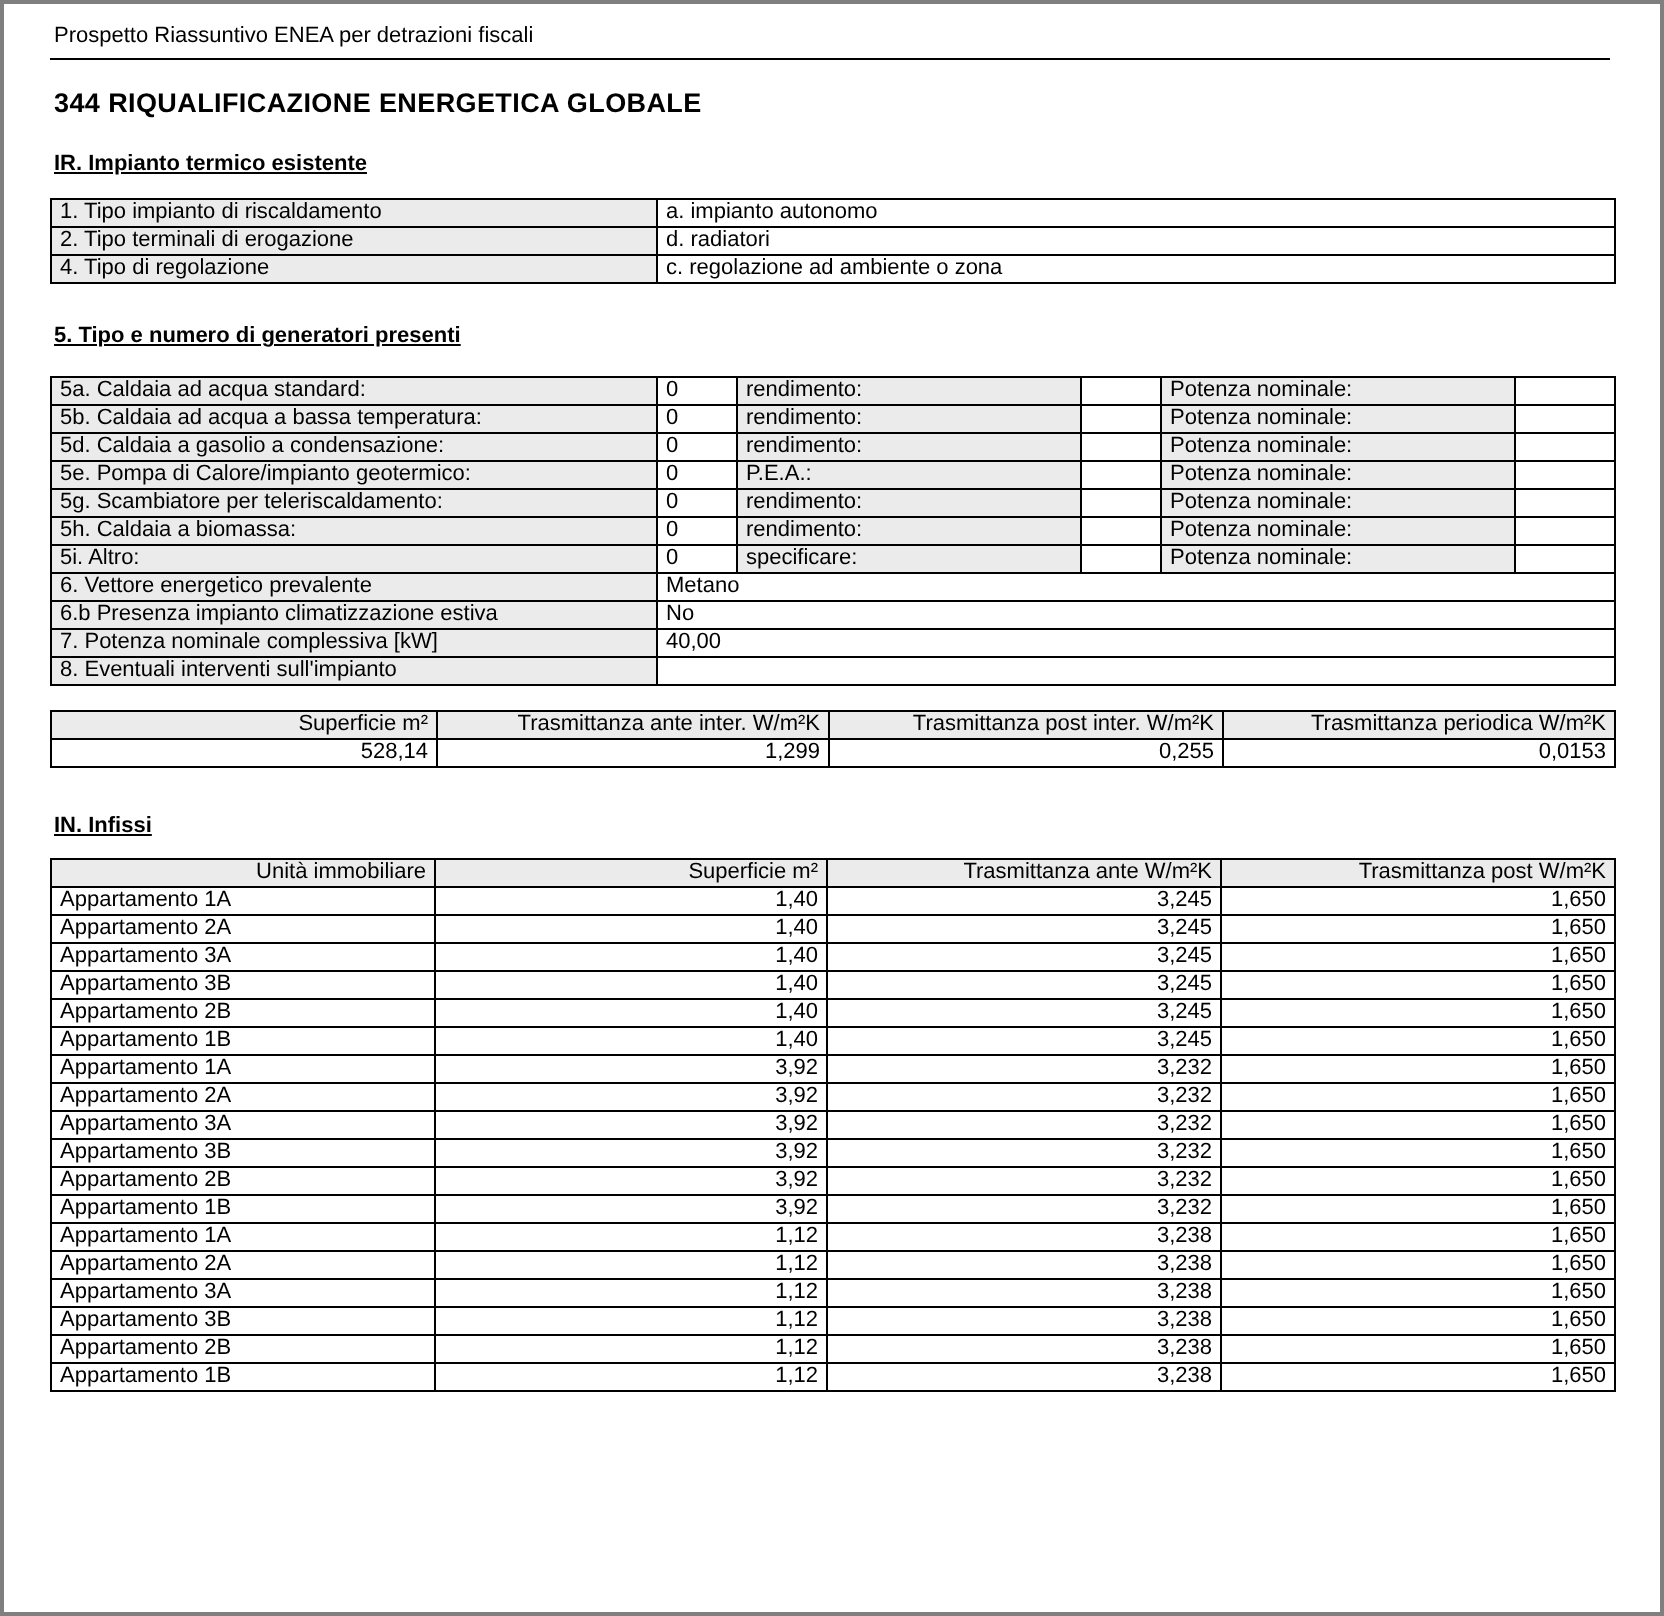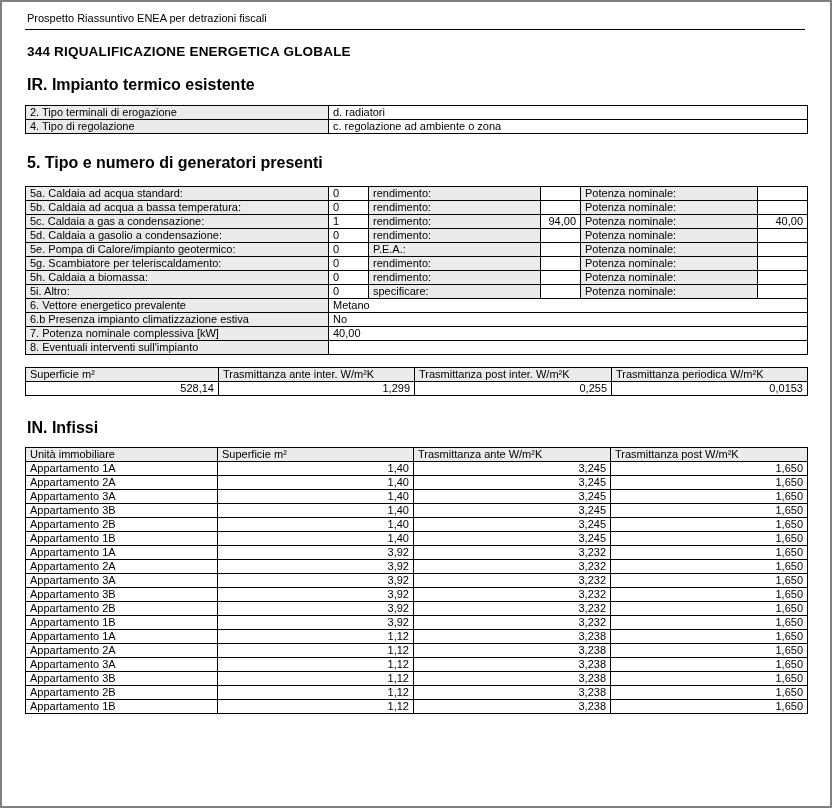--- a/index.html
+++ b/index.html
@@ -24,43 +24,44 @@
     border-bottom: 1px solid #000;
     box-sizing: border-box;
   }
   .doc-title {
     font-size: 13.5px;
     font-weight: bold;
     margin: 14px 0 0 2px;
     letter-spacing: 0.2px;
   }
   .section-heading {
-    font-size: 16px;
+    font-size: 11px;
     font-weight: bold;
     margin: 17px 0 0 2px;
+    text-decoration: underline;
   }
 
   table {
     border-collapse: collapse;
     table-layout: fixed;
     width: 782px;
     margin-top: 11px;
   }
   td {
     border: 1px solid #000;
     height: 13.7px;
     padding: 0 4px;
     font-size: 11px;
     line-height: 13px;
     white-space: nowrap;
     overflow: hidden;
     box-sizing: border-box;
   }
   .gray { background: #ebebeb; }
-  .c { text-align: left; }
+  .c { text-align: right; }
   .r { text-align: right; }
 
   .tbl-generatori { margin-top: 14px; }
   .h-gap-lg { margin-top: 20px; }
   .h-gap-xl { margin-top: 23px; }
   .tbl-pareti { margin-top: 12px; }
   .tbl-infissi { margin-top: 10px; }
 </style>
 </head>
 <body>
@@ -74,20 +75,24 @@
 
     <div class="section-heading">IR. Impianto termico esistente</div>
 
     <table class="tbl-impianto">
       <colgroup>
           <col style="width:303px">
           <col style="width:479px">
         </colgroup>
       <tbody>
 
+          <tr>
+            <td class="gray">1. Tipo impianto di riscaldamento</td>
+            <td>a. impianto autonomo</td>
+          </tr>
 
           <tr>
             <td class="gray">2. Tipo terminali di erogazione</td>
             <td>d. radiatori</td>
           </tr>
 
 
           <tr>
             <td class="gray">4. Tipo di regolazione</td>
             <td>c. regolazione ad ambiente o zona</td>
@@ -119,28 +124,20 @@
 
           <tr>
             <td class="gray">5b. Caldaia ad acqua a bassa temperatura:</td>
             <td>0</td>
             <td class="gray">rendimento:</td>
             <td class="r"></td>
             <td class="gray">Potenza nominale:</td>
             <td class="r"></td>
           </tr>
 
-          <tr>
-            <td class="gray">5c. Caldaia a gas a condensazione:</td>
-            <td>1</td>
-            <td class="gray">rendimento:</td>
-            <td class="r">94,00</td>
-            <td class="gray">Potenza nominale:</td>
-            <td class="r">40,00</td>
-          </tr>
 
           <tr>
             <td class="gray">5d. Caldaia a gasolio a condensazione:</td>
             <td>0</td>
             <td class="gray">rendimento:</td>
             <td class="r"></td>
             <td class="gray">Potenza nominale:</td>
             <td class="r"></td>
           </tr>
 

